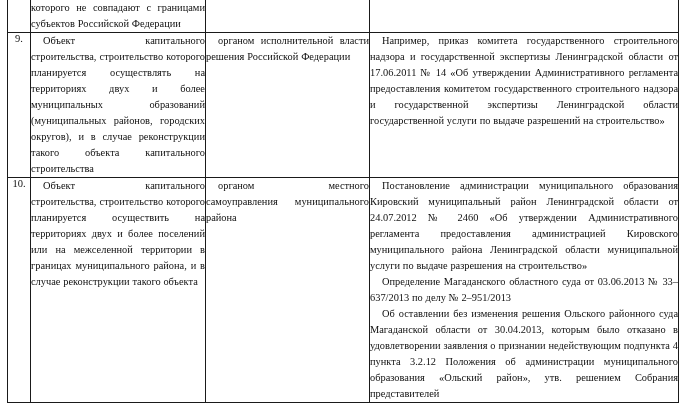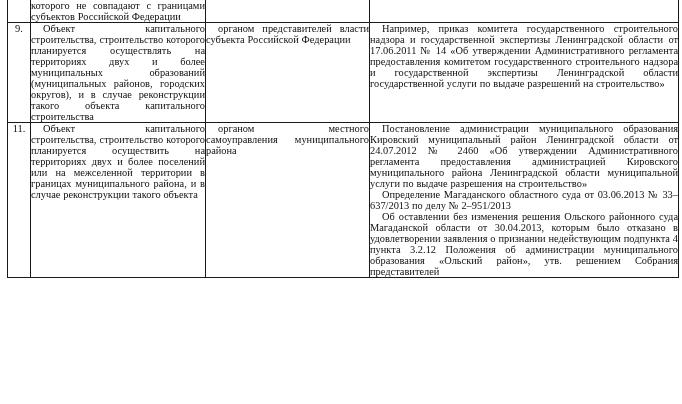--- a/index.html
+++ b/index.html
@@ -46,21 +46,21 @@
 
   .cell-num {
     text-align: center;
     font-size: 10.5px;
     line-height: 12.6px;
     padding: 3px 1px 0 1px;
   }
 
   .cell-text {
     font-size: 10.4px;
-    line-height: 11px;
+    line-height: 16px;
     text-align: justify;
     text-align-last: left;
     padding: 2px 4px 3px 5px;
     hyphens: manual;
     word-spacing: 0.02em;
   }
 
   .cell-text p {
     margin: 0;
     text-indent: 12px;
@@ -109,30 +109,30 @@
       </tr>
 
       <tr>
         <td class="cell-num">
           <span>9.</span>
         </td>
         <td class="cell-text">
           <p>Объект капитального строительства, строительство которого планируется осуществлять на территориях двух и более муниципальных образований (муниципальных районов, городских округов), и в случае реконструкции такого объекта капитального строительства</p>
         </td>
         <td class="cell-text">
-          <p>органом представителей власти субъекта Российской Федерации</p>
+          <p>органом исполнительной власти решения Российской Федерации</p>
         </td>
         <td class="cell-text">
           <p>Например, приказ комитета государственного строительного надзора и государственной экспертизы Ленинградской области от 17.06.2011 № 14 «Об утверждении Административного регламента предоставления комитетом государственного строительного надзора и государственной экспертизы Ленинградской области государственной услуги по выдаче разрешений на строительство»</p>
         </td>
       </tr>
 
       <tr>
         <td class="cell-num">
-          <span>11.</span>
+          <span>10.</span>
         </td>
         <td class="cell-text">
           <p>Объект капитального строительства, строительство которого планируется осуществить на территориях двух и более поселений или на межселенной территории в границах муниципального района, и в случае реконструкции такого объекта</p>
         </td>
         <td class="cell-text">
           <p>органом местного самоуправления муниципального района</p>
         </td>
         <td class="cell-text">
           <p>Постановление администрации муниципального образования Кировский муниципальный район Ленинградской области от 24.07.2012 № 2460 «Об утверждении Административного регламента предоставления администрацией Кировского муниципального района Ленинградской области муниципальной услуги по выдаче разрешения на строительство»</p>
           <p>Определение Магаданского областного суда от 03.06.2013 № 33–637/2013 по делу № 2–951/2013</p>

